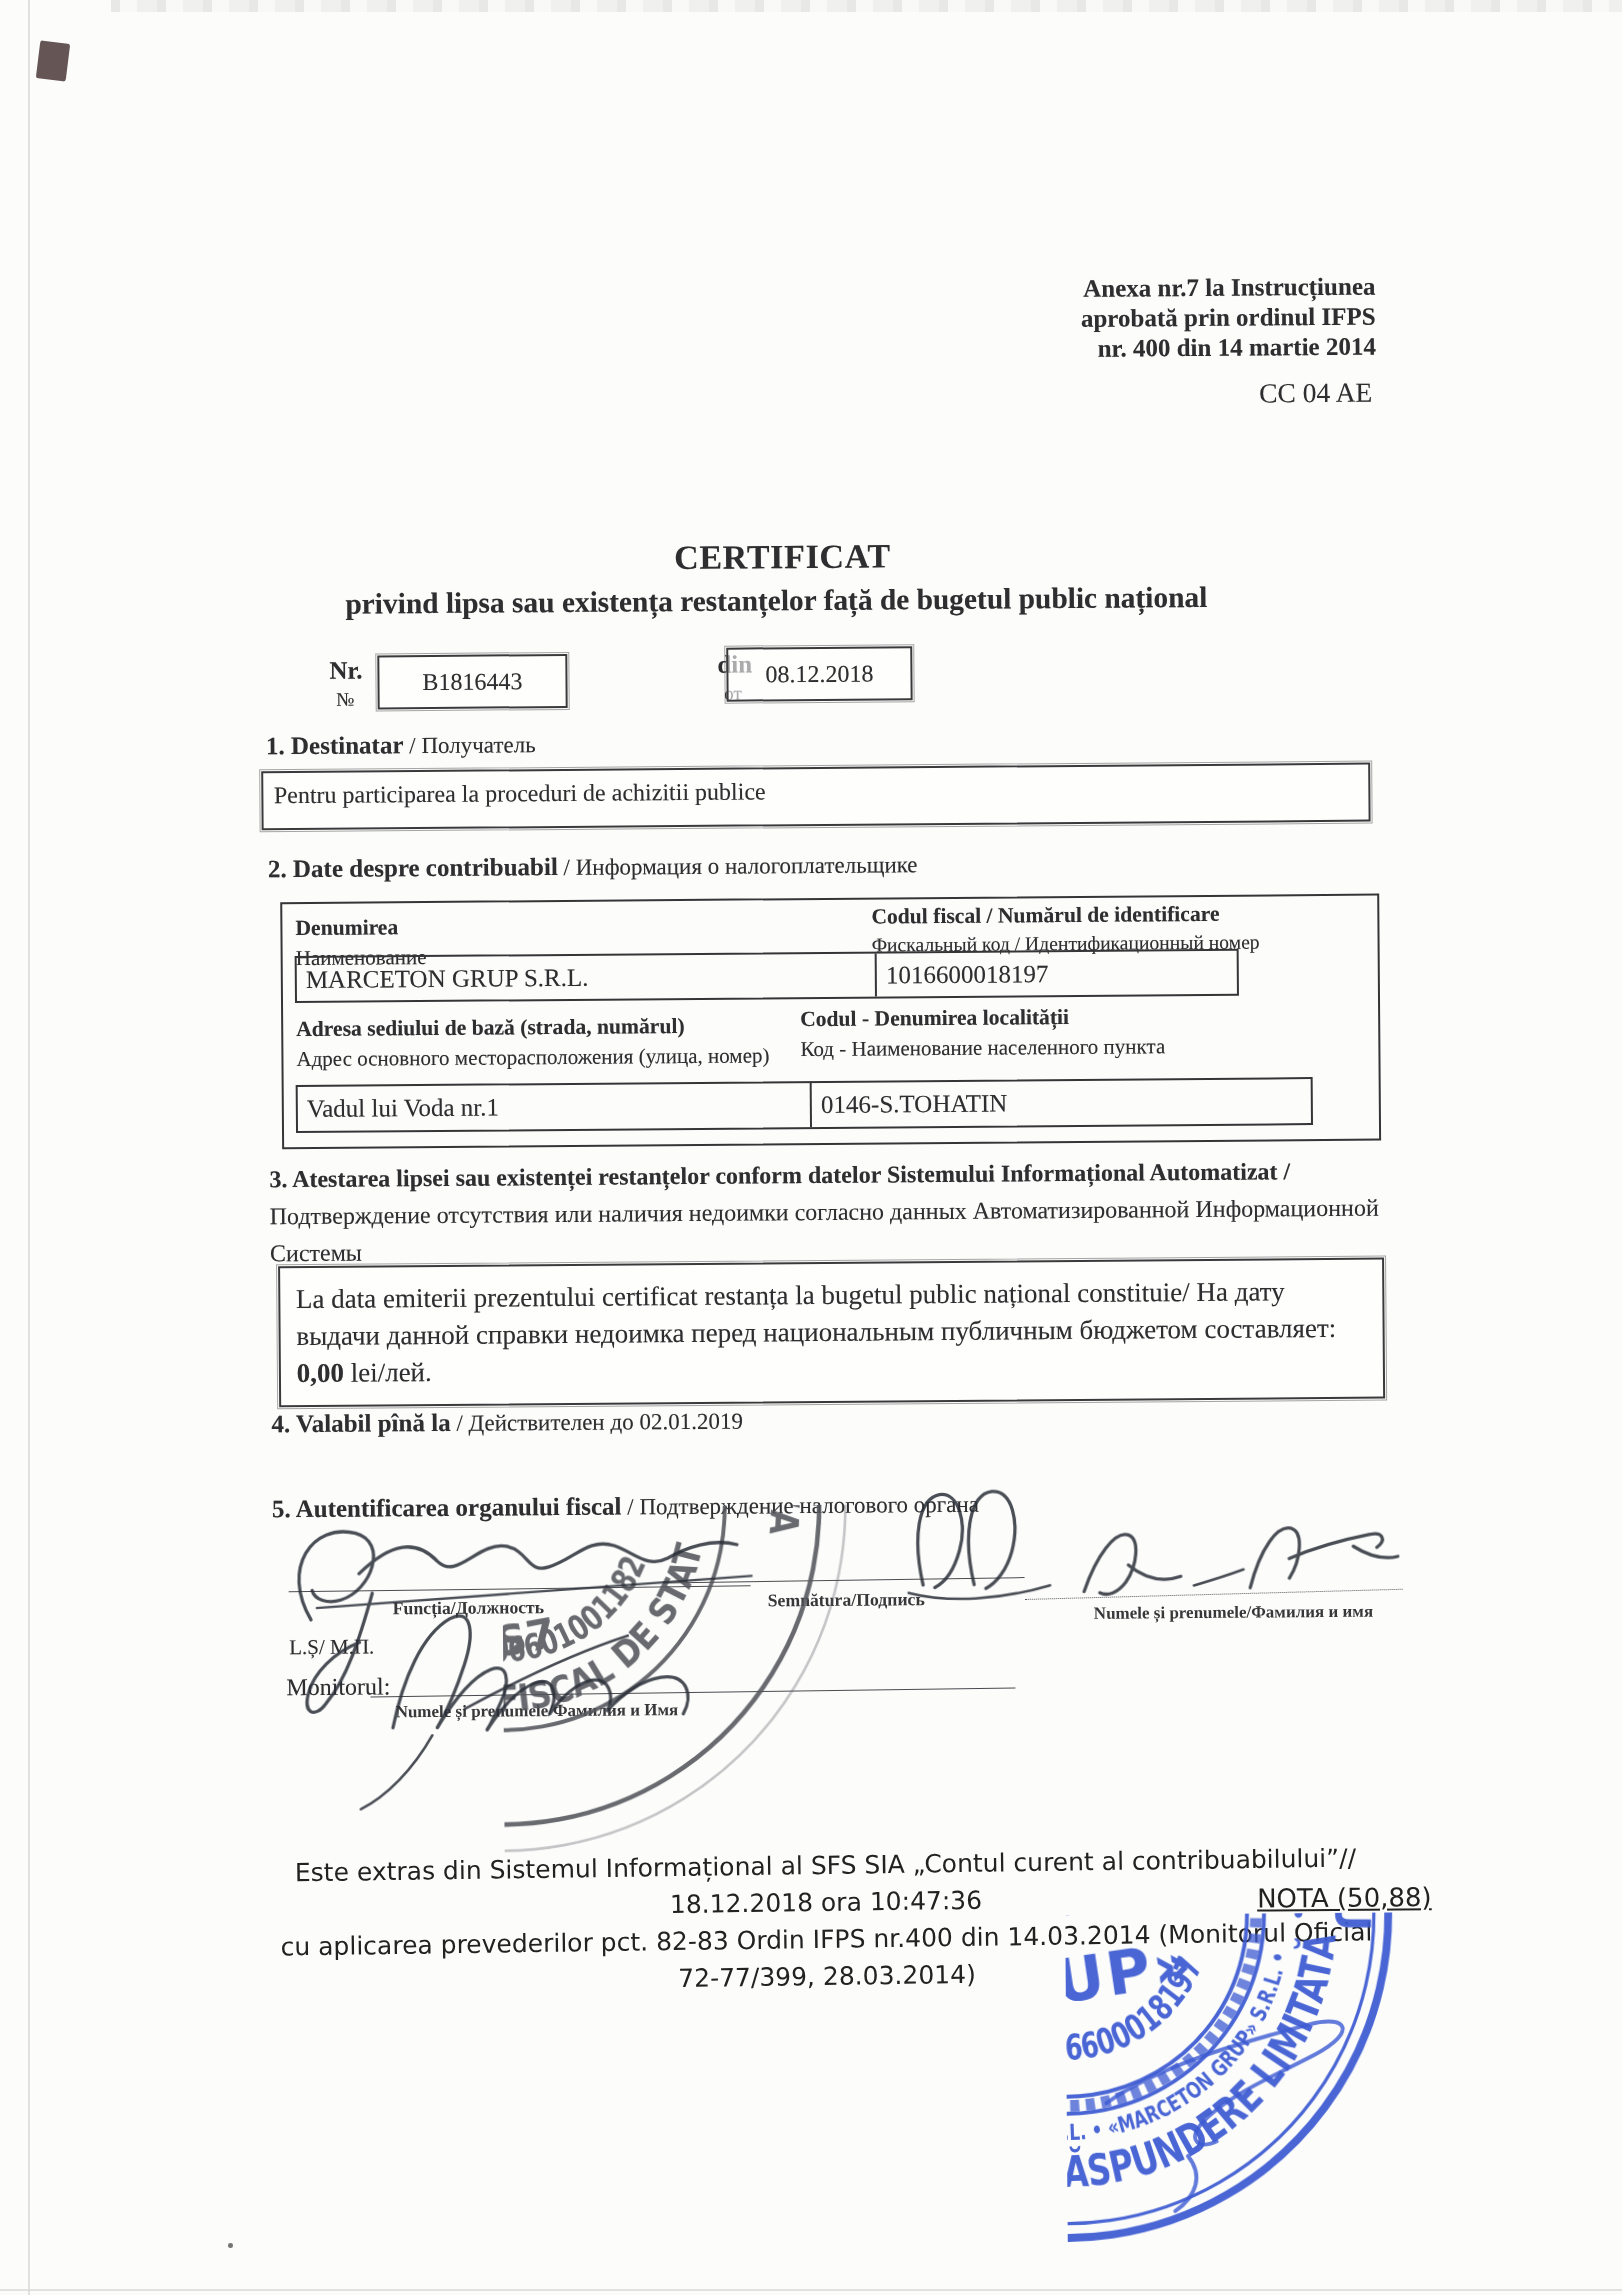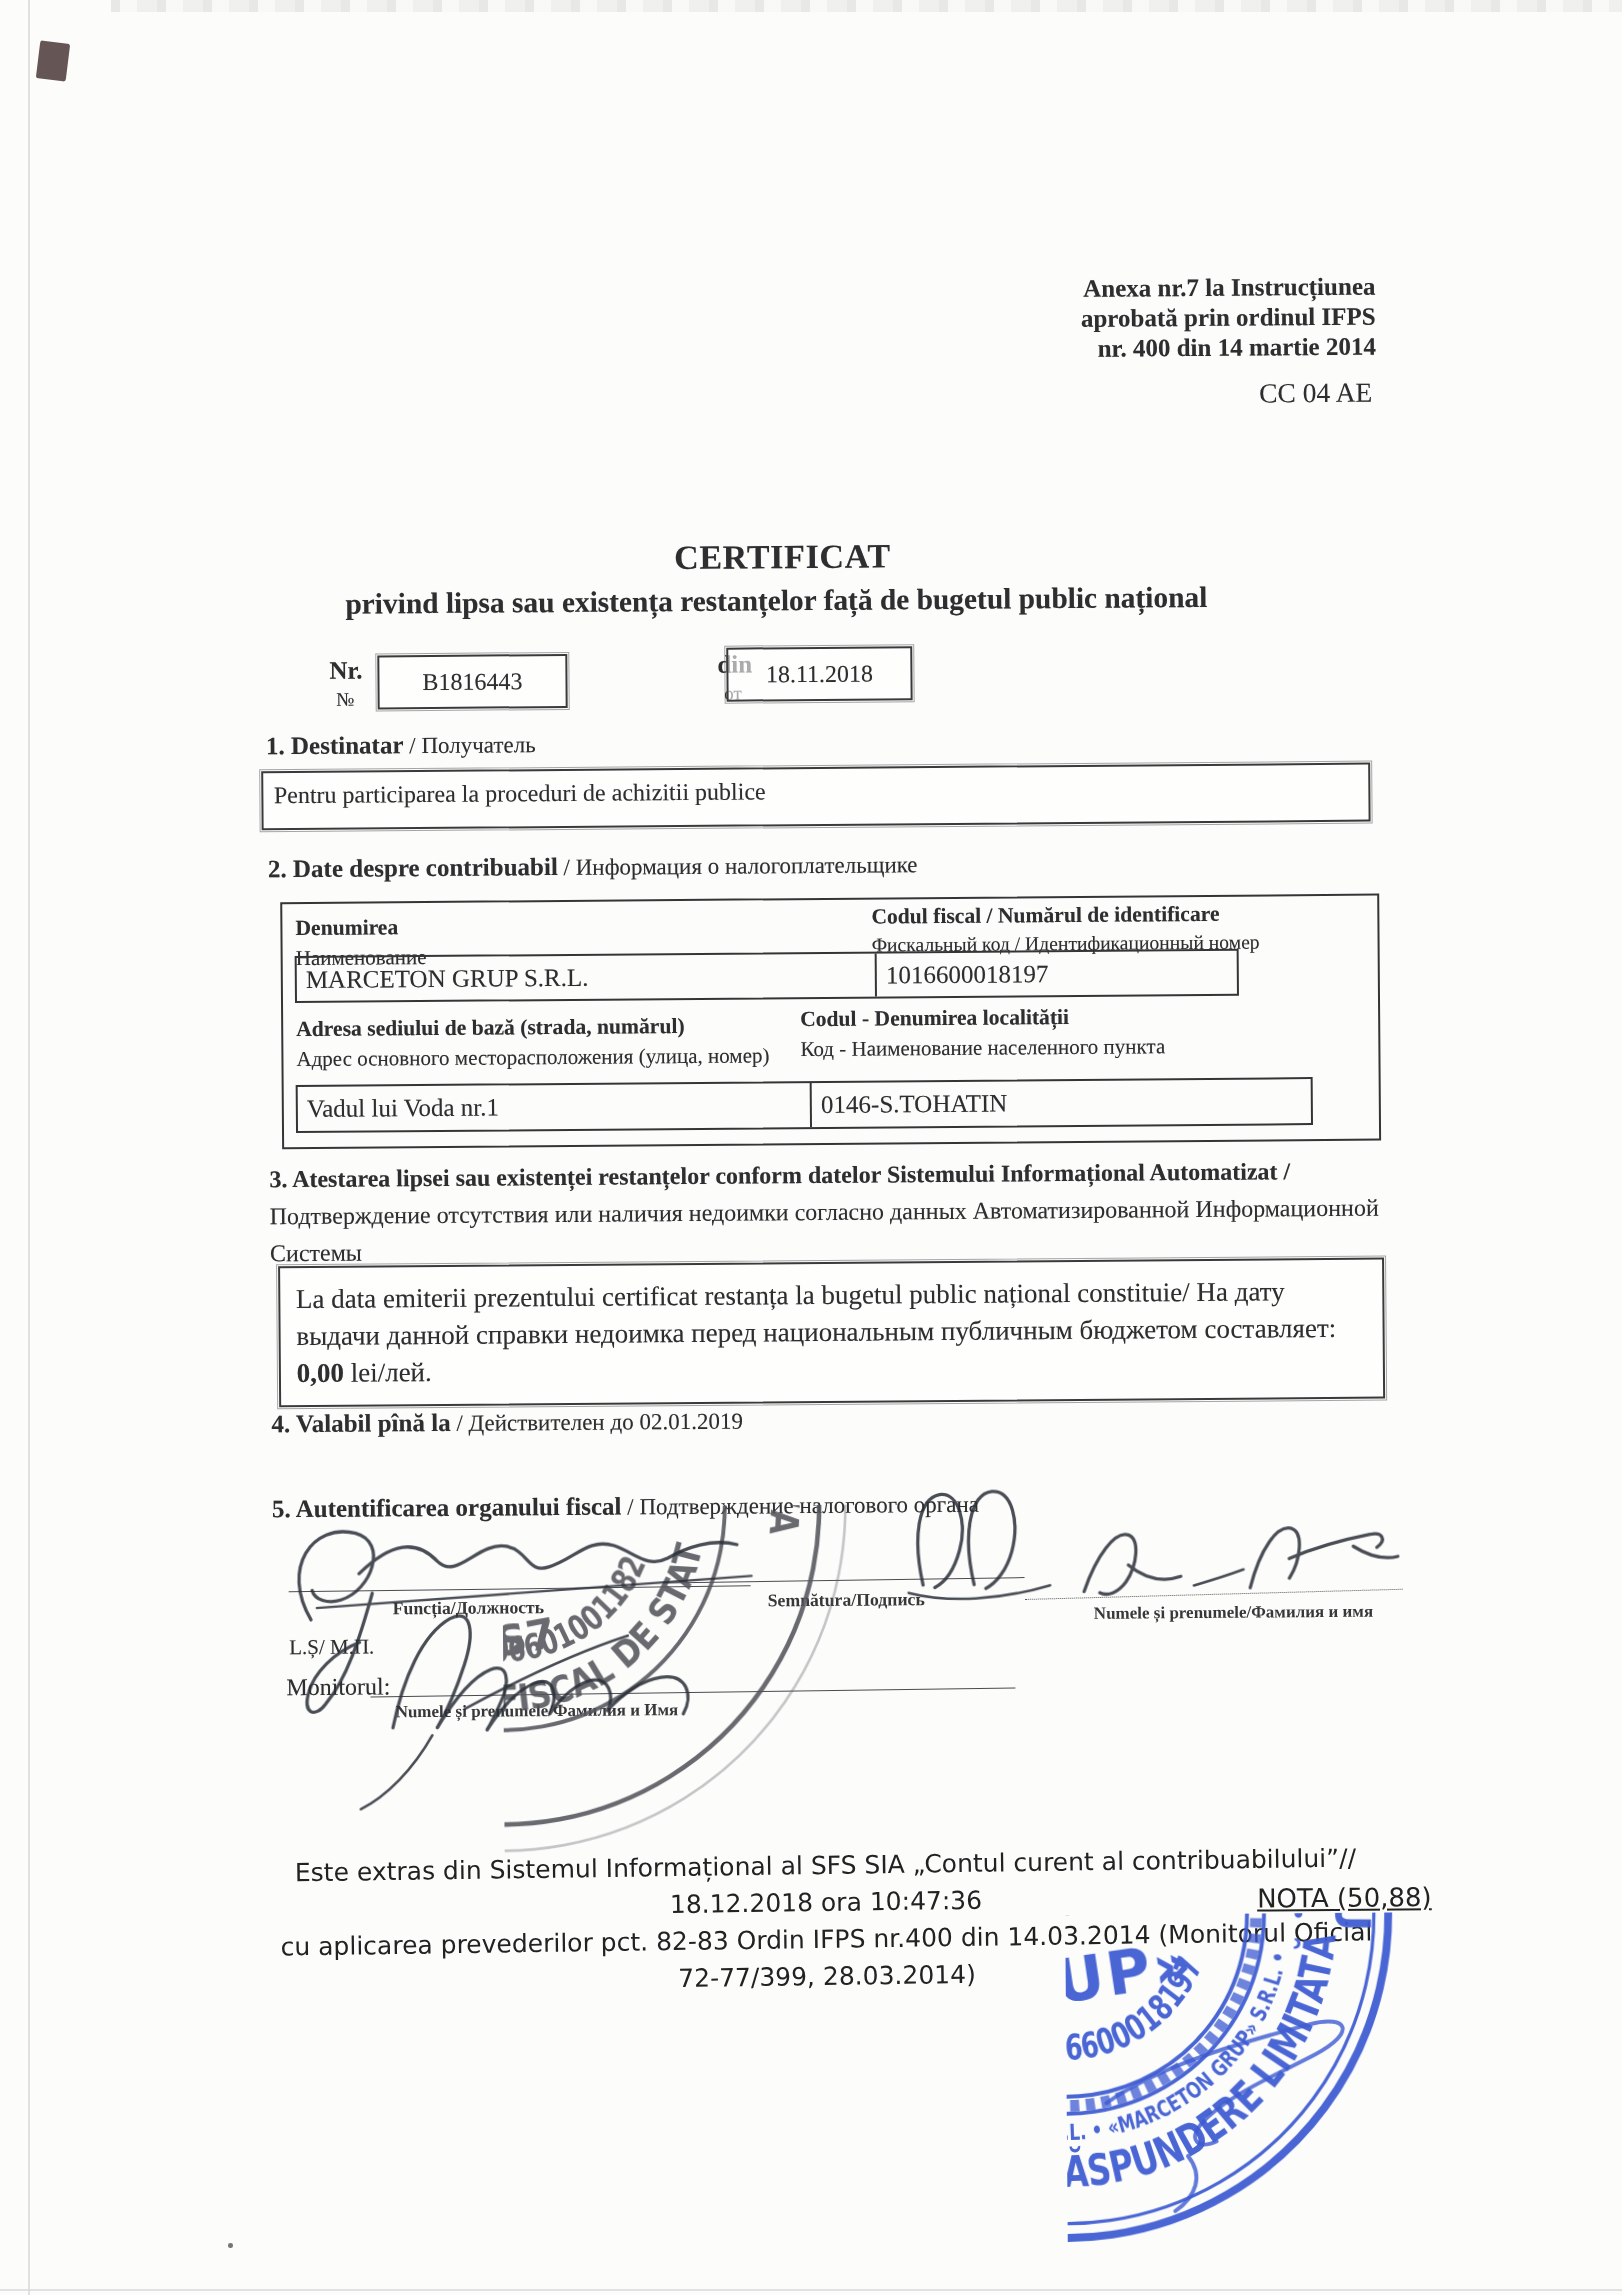--- a/index.html
+++ b/index.html
@@ -79,21 +79,21 @@
       <small>№</small>
     </div>
     <div class="abs box valuebox" style="left:379px;top:652px;width:186px;height:50px;">
       <span class="ink">B1816443</span>
     </div>
     <div class="abs numlabel ink" style="left:676px;top:650px;margin-left:43px;">
       <span>din</span>
       <small>от</small>
     </div>
     <div class="abs box valuebox" style="left:728px;top:647px;width:182px;height:50px;">
-      <span class="ink">18.11.2018</span>
+      <span class="ink">08.12.2018</span>
     </div>
 
     <div class="abs secheading ink" style="left:267px;top:728px;">
       <span class="b">1. Destinatar</span><span class="ru"> / Получатель</span>
     </div>
     <div class="abs box" style="left:262px;top:767px;width:1105px;height:55px;">
       <div class="ink" style="font-size:24px;padding:9.2px 0 0 10.5px;">Pentru participarea la proceduri de achizitii publice</div>
     </div>
 
     <div class="abs secheading ink" style="left:268px;top:851px;">

